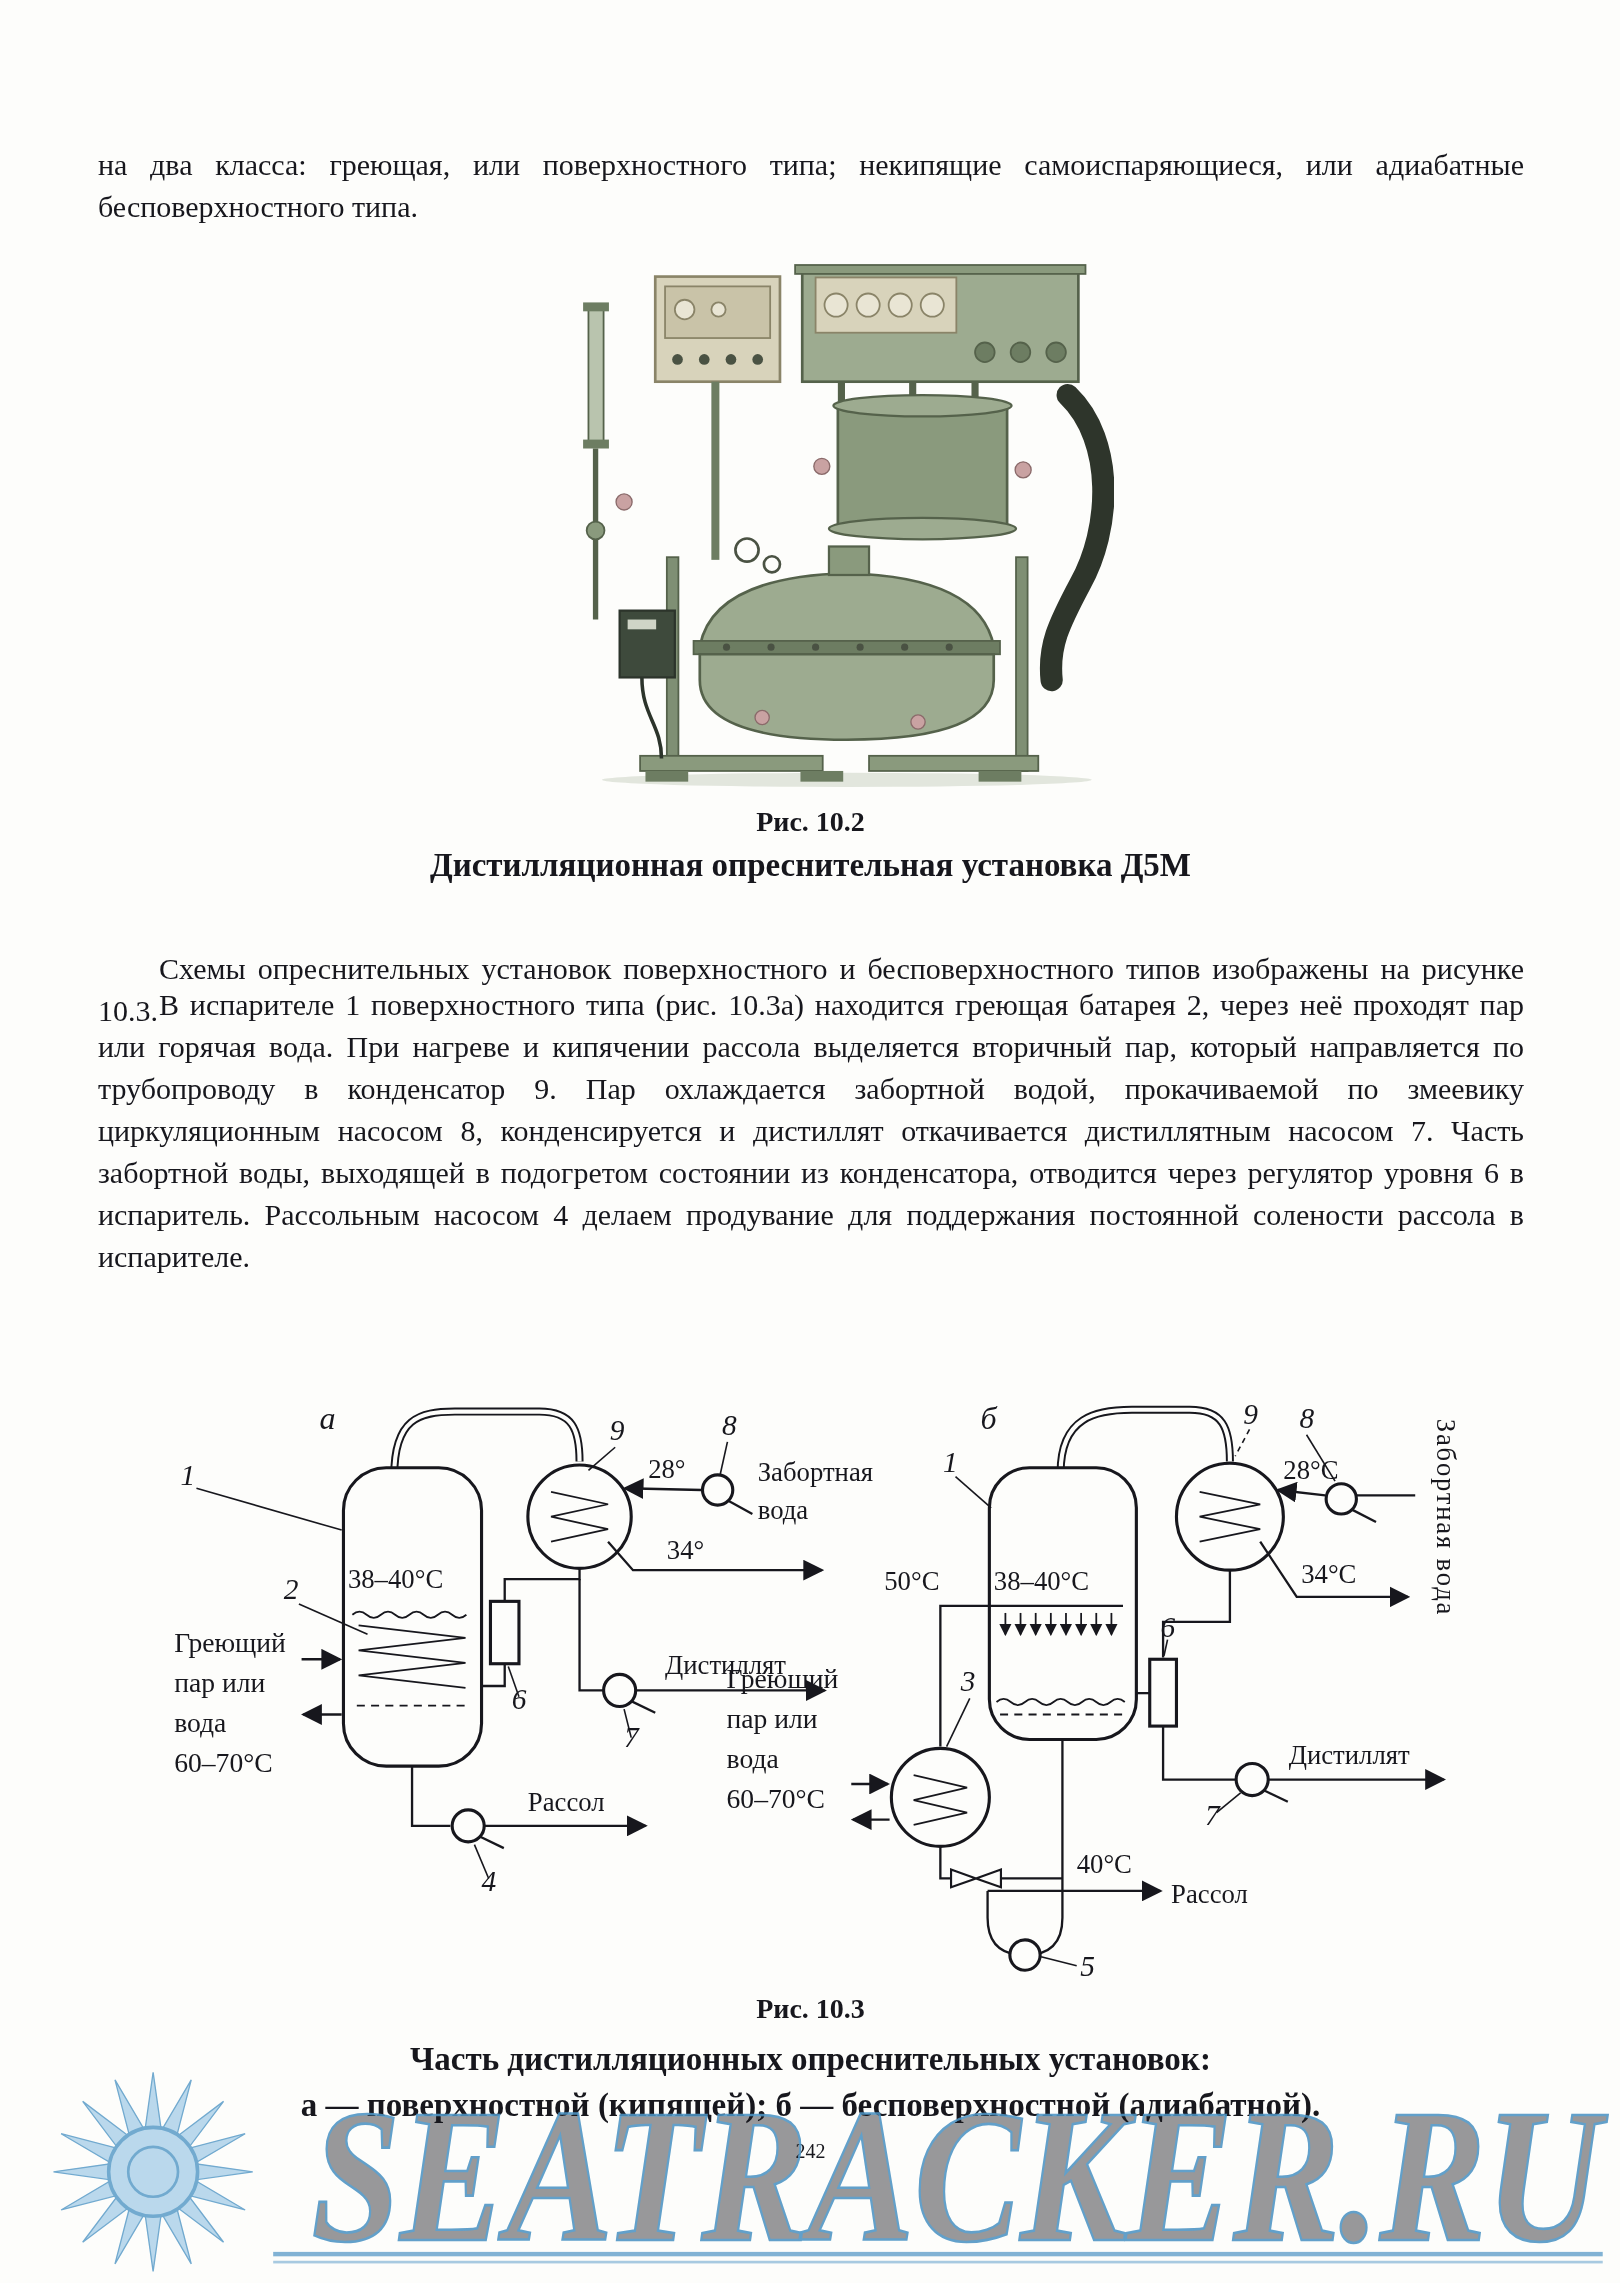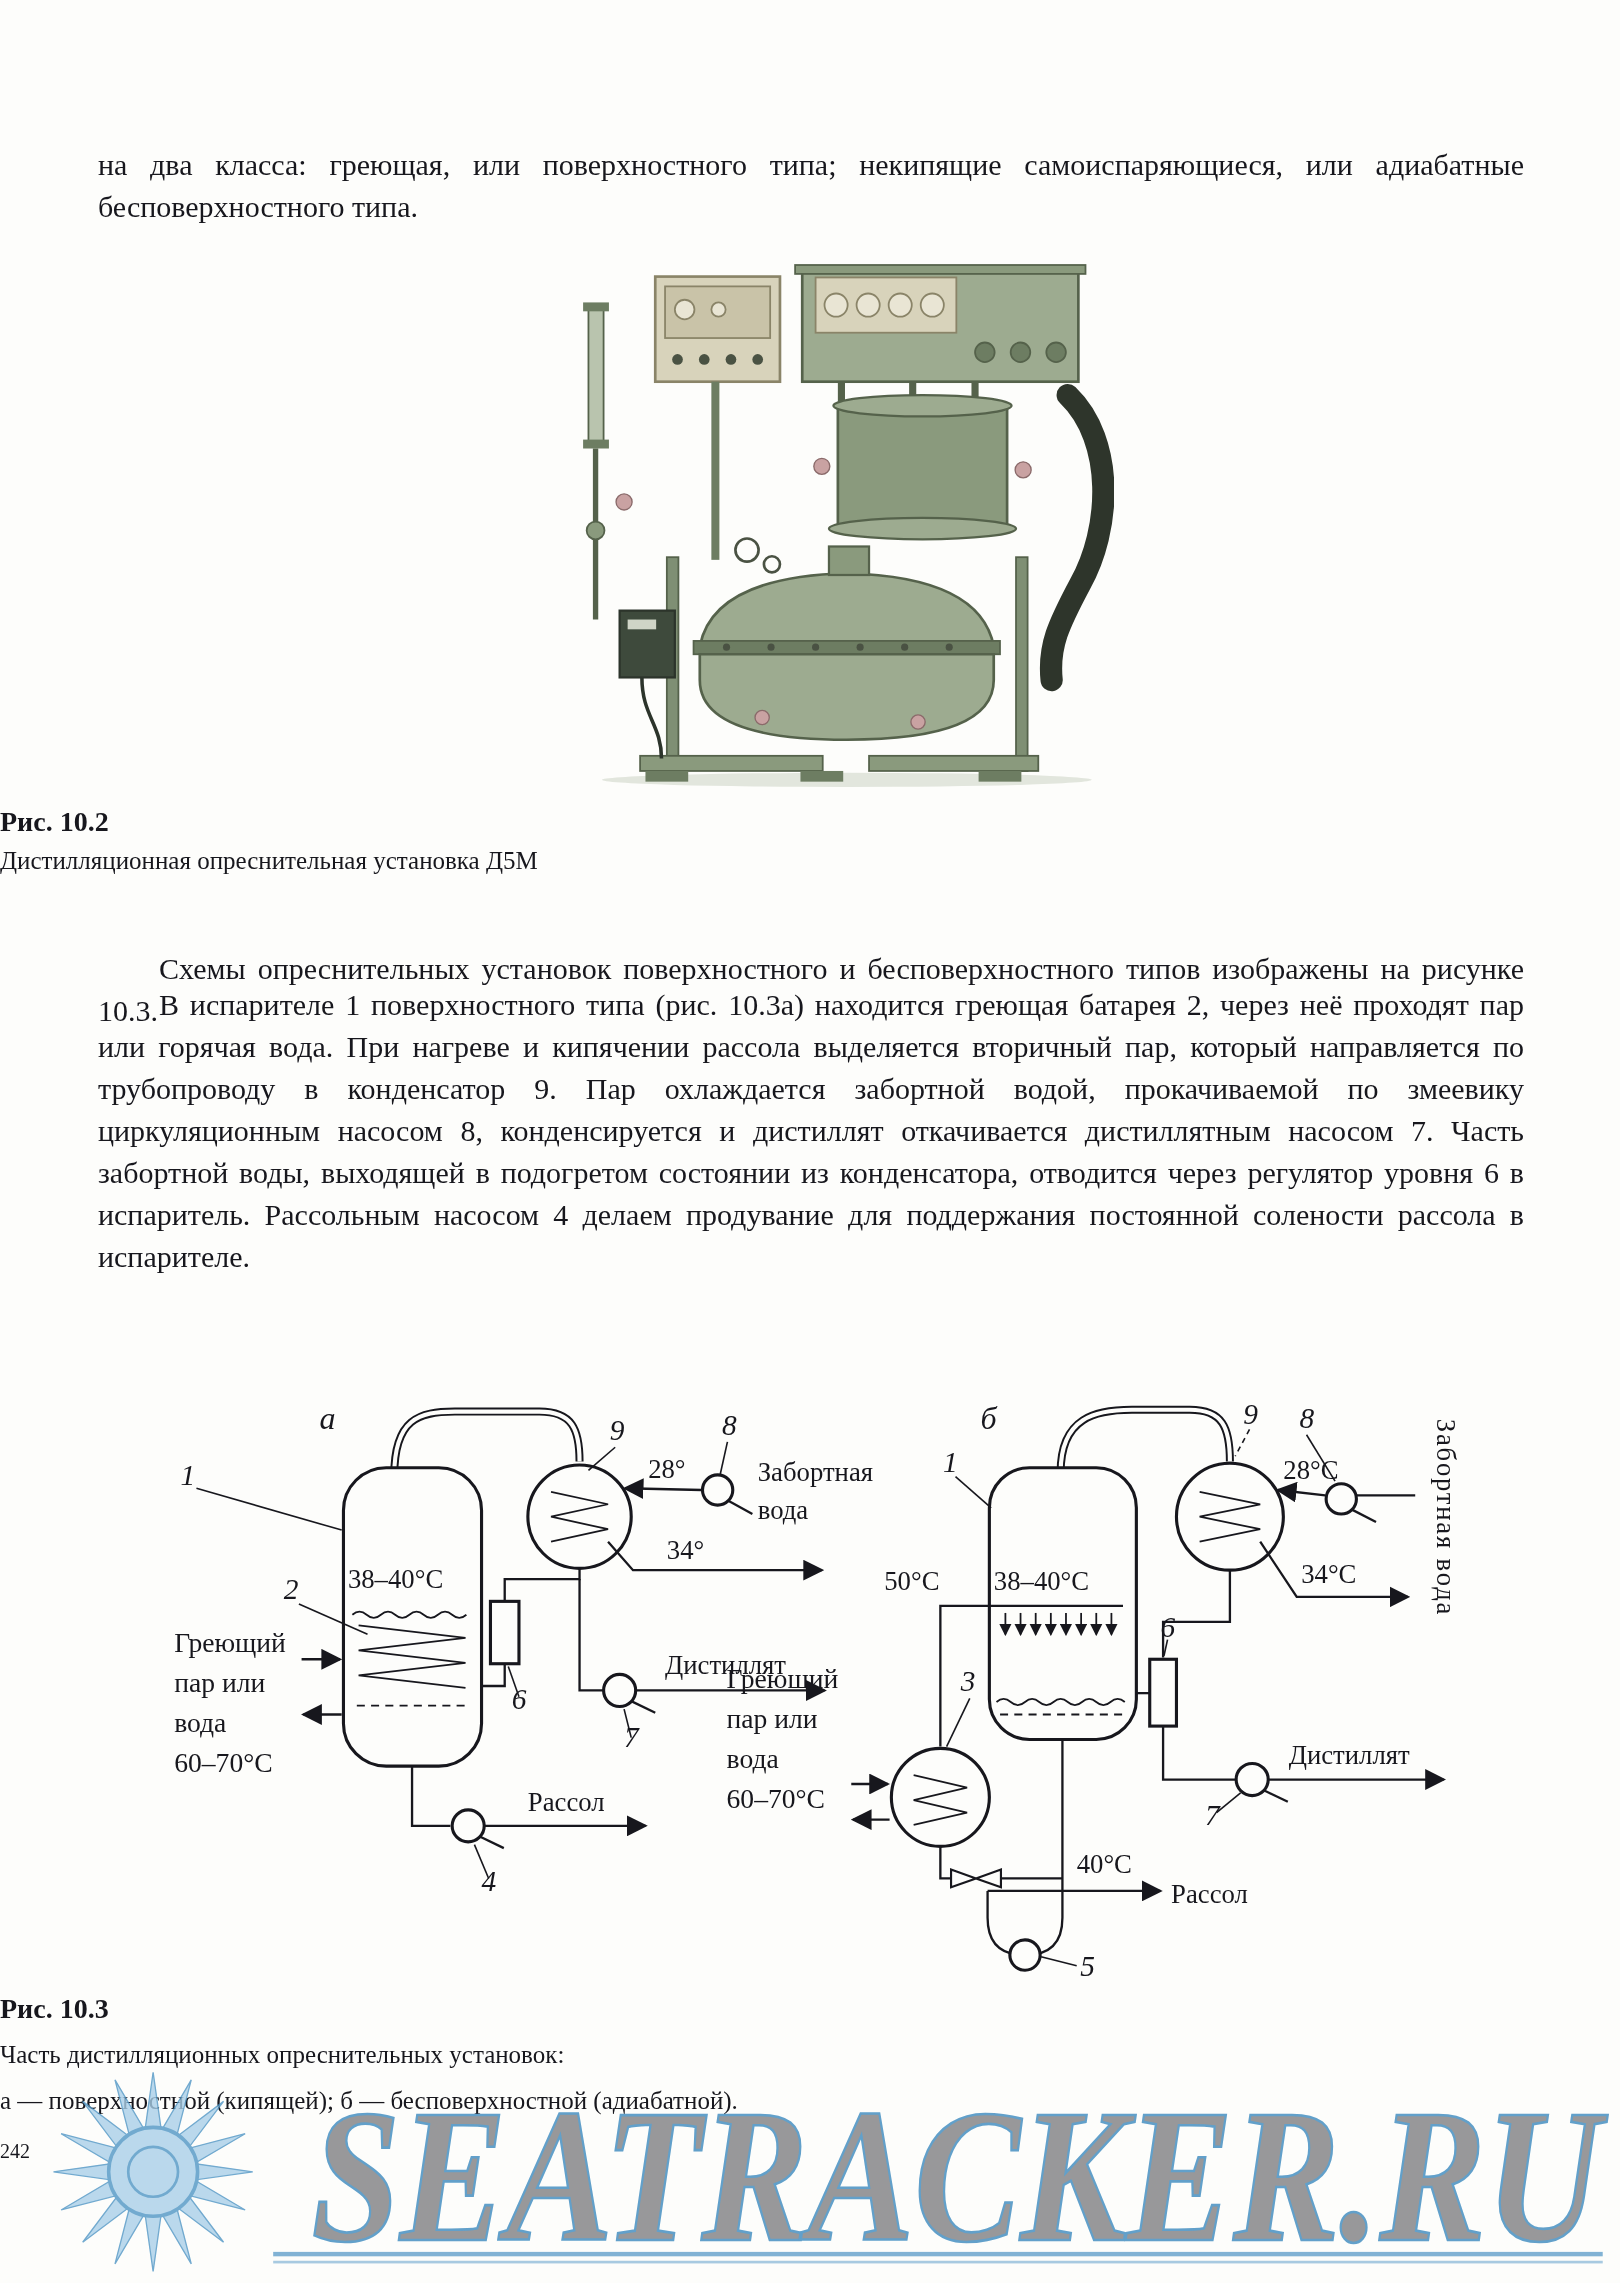--- a/index.html
+++ b/index.html
@@ -6,23 +6,23 @@
   html,body { background:#9a9a9a; }
   #page {
     position:relative; width:1621px; height:2284px;
     background:#fdfdfb; font-family:"Liberation Serif", serif;
     color:#17171d; overflow:hidden; margin:0 auto;
   }
   .abs { position:absolute; }
   .text-col { position:absolute; left:98px; width:1426px; }
   .para { font-size:30px; line-height:42px; text-align:justify; }
   .para.indent { text-indent:61px; }
-  .center-line { position:absolute; left:0; width:1621px; text-align:left; }
+  .center-line { position:absolute; left:0; width:1621px; text-align:center; }
   .cap-title { font-weight:bold; font-size:28px; }
-  .cap-text { font-size:25px; }
+  .cap-text { font-size:33px;font-weight:bold; }
   .pagenum { font-size:20px; }
   svg text { font-family:"Liberation Serif", serif; fill:#17171d; }
   .lbl { font-size:30px; }
   .lbl31 { font-size:31px; }
   .num { font-size:33px; font-style:italic; }
   .diag-letter { font-size:36px; font-style:italic; }
   .vessel { fill:#fdfdfb; stroke:#17171d; stroke-width:3.5; }
   .pipe  { stroke:#17171d; stroke-width:2.6; fill:none; }
   .pipe2o{ stroke:#17171d; stroke-width:9; fill:none; }
   .pipe2i{ stroke:#fdfdfb; stroke-width:4.6; fill:none; }

